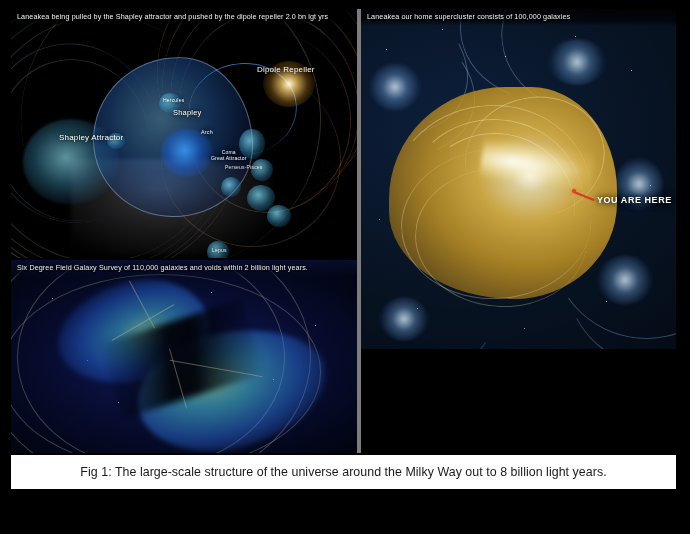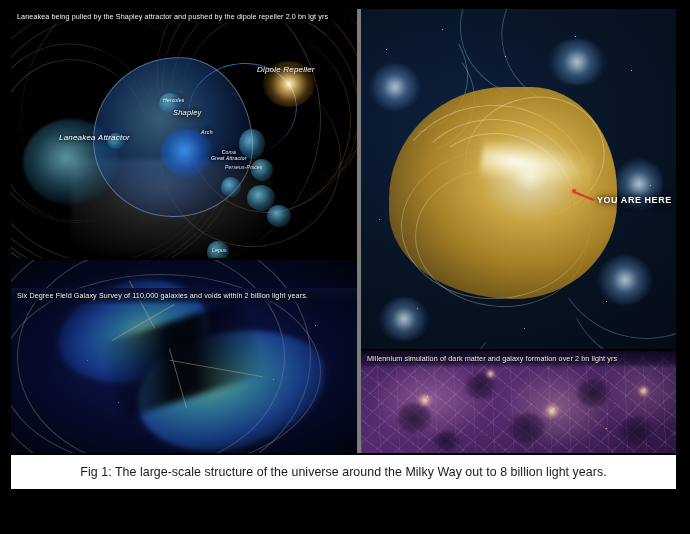--- a/index.html
+++ b/index.html
@@ -62,21 +62,21 @@
     z-index: 40;
     color: #f2f2f2;
     font-size: 7.2px;
     line-height: 1.5;
     padding: 3px 5px 3px 6px;
     letter-spacing: 0.1px;
     white-space: nowrap;
     text-shadow: 0 0 2px #000, 0 1px 1px #000;
     background: linear-gradient(to bottom, rgba(0,0,0,0.88) 0%, rgba(0,0,0,0.62) 70%, rgba(0,0,0,0) 100%);
   }
-  #caption-six-degree-field { background: linear-gradient(to bottom, rgba(8,14,46,0.92) 0%, rgba(6,10,34,0.55) 75%, rgba(0,0,0,0) 100%); margin-top: 28px; }
+  #caption-six-degree-field { background: linear-gradient(to bottom, rgba(8,14,46,0.92) 0%, rgba(6,10,34,0.55) 75%, rgba(0,0,0,0) 100%); }
   #caption-millennium { background: linear-gradient(to bottom, rgba(10,6,26,0.92) 0%, rgba(10,6,26,0.5) 75%, rgba(0,0,0,0) 100%); }
 
   
   #panel-laniakea-flows { background: #000; }
   .flow-canvas { position: absolute; inset: 0; }
 
   
   .flowring {
     position: absolute;
     border-radius: 50%;
@@ -133,21 +133,20 @@
     filter: blur(.5px);
   }
 
   .flow-label {
     position: absolute;
     color: #ffffff;
     z-index: 30;
     white-space: nowrap;
     text-shadow: 0 0 3px rgba(0,0,0,.95), 0 0 6px rgba(0,0,0,.7);
     letter-spacing: .2px;
-    font-style: italic;
   }
   #label-dipole-repeller   { left: 246px; top: 56px;  font-size: 8px; }
   #label-shapley-attractor { left: 48px;  top: 124px; font-size: 8px; }
   #label-laniakea          { left: 162px; top: 99px;  font-size: 7.5px; }
   #label-hercules          { left: 152px; top: 88px;  font-size: 5px; }
   #label-arch              { left: 190px; top: 120px; font-size: 5.4px; }
   #label-coma              { left: 200px; top: 140px; font-size: 5px; text-align: center; }
   #label-coma span { display: block; line-height: 1.25; }
   #label-perseus-pisces    { left: 214px; top: 155px; font-size: 5px; opacity: .85; }
   #label-lepus             { left: 201px; top: 238px; font-size: 5px; opacity: .9; }
@@ -389,21 +388,21 @@
           <div class="mini-blob" style="left:236px; top:176px; width:28px; height:26px;"></div>
           <div class="mini-blob" style="left:256px; top:196px; width:24px; height:22px;"></div>
           <div class="mini-blob" style="left:196px; top:232px; width:22px; height:22px;"></div>
           <div class="mini-blob" style="left:96px; top:124px; width:18px; height:16px;"></div>
           <div class="mini-blob" style="left:148px; top:84px; width:22px; height:20px;"></div>
 
           <div class="flowring" style="left:178px; top:54px; width:108px; height:92px; border-width:1px 1px 0 0; border-color:rgba(70,160,255,0.75) rgba(70,160,255,0.6) transparent transparent; transform:rotate(-6deg); opacity:.9;"></div>
         </div>
 
         <div class="flow-label" id="label-dipole-repeller">Dipole Repeller</div>
-        <div class="flow-label" id="label-shapley-attractor">Laneakea Attractor</div>
+        <div class="flow-label" id="label-shapley-attractor">Shapley Attractor</div>
         <div class="flow-label" id="label-laniakea">Shapley</div>
         <div class="flow-label" id="label-hercules">Hercules</div>
         <div class="flow-label" id="label-arch">Arch</div>
         <div class="flow-label" id="label-coma">
           <span>Coma</span>
           <span>Great Attractor</span>
         </div>
         <div class="flow-label" id="label-perseus-pisces">Perseus-Pisces</div>
         <div class="flow-label" id="label-lepus">Lepus</div>
 
@@ -459,39 +458,23 @@
         <div class="streamline" style="left:40px; top:140px; width:190px; height:150px; border-width:0 0 1px 1px; border-color:transparent transparent rgba(255,240,195,0.30) rgba(255,240,195,0.30); transform:rotate(-4deg);"></div>
         <div class="streamline" style="left:54px; top:160px; width:172px; height:138px; border-width:0 0 1px 1px; border-color:transparent transparent rgba(255,240,195,0.28) rgba(255,240,195,0.28); transform:rotate(4deg);"></div>
         <div class="streamline" style="left:104px; top:88px; width:140px; height:120px; border-width:1px 1px 0 0; border-color:rgba(255,246,210,0.34) rgba(255,246,210,0.34) transparent transparent; transform:rotate(-12deg);"></div>
 
         <div id="laniakea-core-flare"></div>
 
         <div id="you-are-here-leader"></div>
         <div id="you-are-here-dot"></div>
         <div id="label-you-are-here">YOU ARE HERE</div>
 
+        <div class="panel-caption" id="caption-laniakea-home">Laneakea our home supercluster consists of 100,000 galaxies</div>
       </div>
 
-      <div class="panel" id="panel-millennium">
-        <div id="millennium-web"></div>
-
-        <div class="void-bubble" style="left:36px; top:52px; width:34px; height:30px;"></div>
-        <div class="void-bubble" style="left:104px; top:22px; width:30px; height:26px;"></div>
-        <div class="void-bubble" style="left:148px; top:62px; width:36px; height:30px;"></div>
-        <div class="void-bubble" style="left:216px; top:28px; width:32px; height:28px;"></div>
-        <div class="void-bubble" style="left:258px; top:66px; width:34px; height:28px;"></div>
-        <div class="void-bubble" style="left:72px; top:80px; width:26px; height:20px;"></div>
-
-        <div class="filament-hub" style="left:56px; top:42px; width:16px; height:14px;"></div>
-        <div class="filament-hub" style="left:182px; top:52px; width:18px; height:16px;"></div>
-        <div class="filament-hub" style="left:276px; top:34px; width:13px; height:12px;"></div>
-        <div class="filament-hub" style="left:124px; top:18px; width:11px; height:10px;"></div>
-
-        <div class="panel-caption" id="caption-millennium">Millennium simulation of dark matter and galaxy formation over 2 bn light yrs</div>
-      </div>
     </div>
   </div>
 
   <div id="figure-caption-bar">
     <div id="figure-caption-text">Fig 1: The large-scale structure of the universe around the Milky Way out to 8 billion light years.</div>
   </div>
 
 </div>
 
 </body></html>

